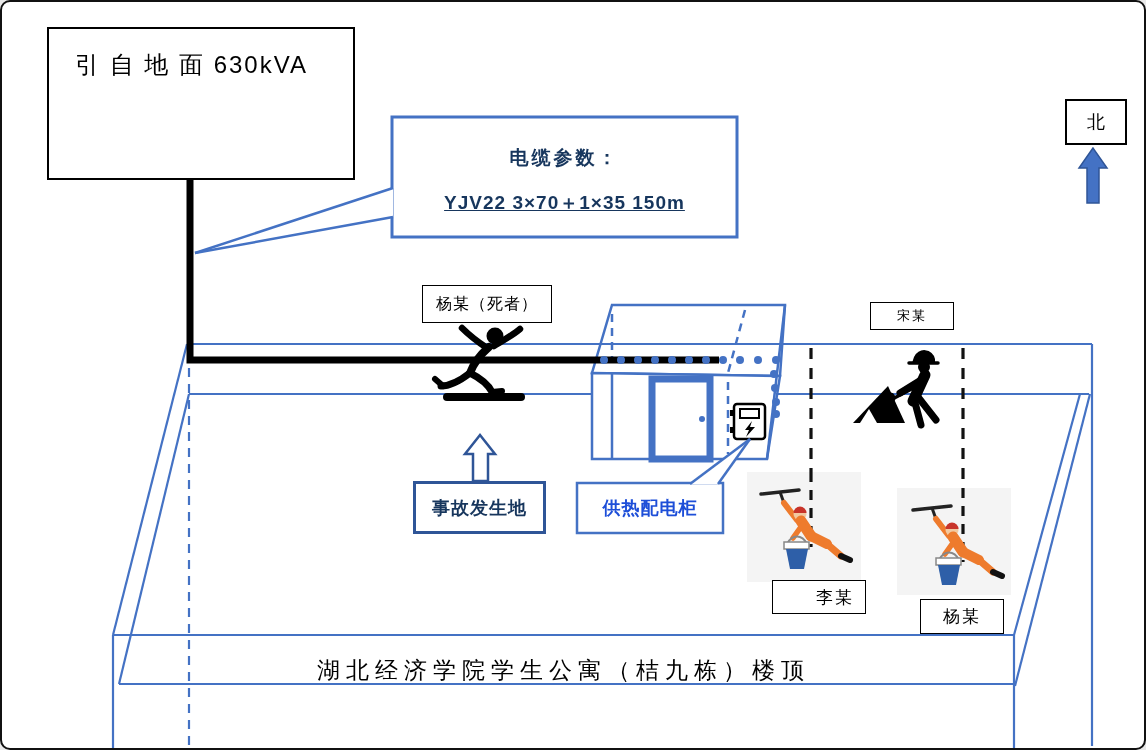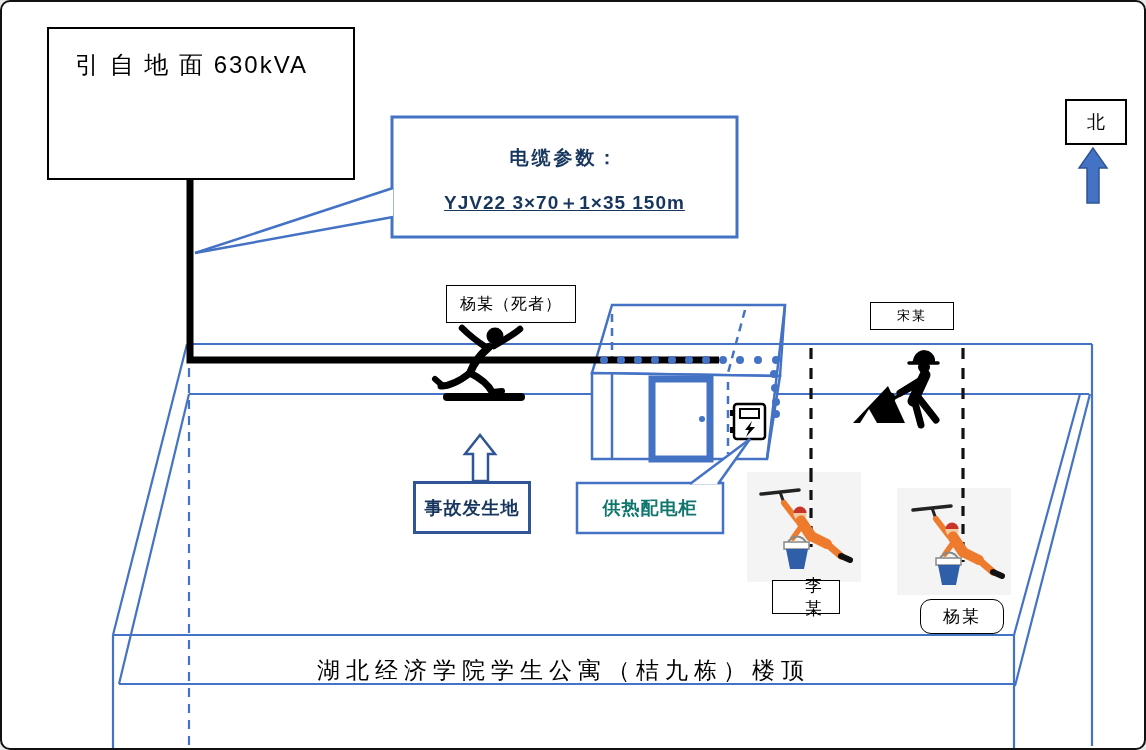--- a/index.html
+++ b/index.html
@@ -15,27 +15,27 @@
     left:45px;top:25px;width:308px;height:153px;background:#fff;border:2px solid #000;
     padding:16px 10px 0 26px;flex-direction:row;align-items:flex-start;justify-content:flex-start;
     font-size:24px;color:#000;line-height:40px;letter-spacing:2px;
   }
   .cable-callout-text{
     left:392px;top:117px;width:341px;height:118px;flex-direction:column;justify-content:flex-start;
     padding-top:26px;color:#17365D;font-weight:600;
   }
   .cable-callout-text .t1{font-size:19px;letter-spacing:3px;margin-bottom:19px;}
   .cable-callout-text .t2{font-size:19px;letter-spacing:1px;text-decoration:underline;}
-  .victim-label{left:420px;top:283px;width:130px;height:38px;font-size:16px;letter-spacing:1px;margin-left:24px;}
+  .victim-label{left:420px;top:283px;width:130px;height:38px;font-size:16px;letter-spacing:1px;}
   .song-label{left:868px;top:300px;width:84px;height:28px;font-size:13px;letter-spacing:2px;}
-  .accident-box{left:411px;top:479px;width:118px;height:53px;background:#fff;border:3px solid #2F5597;
+  .accident-box{left:411px;top:479px;width:133px;height:53px;background:#fff;border:3px solid #2F5597;
     color:#17365D;font-size:18px;font-weight:600;letter-spacing:1px;}
-  .heating-label{left:575px;top:481px;width:146px;height:50px;color:#0f766e;font-size:18px;font-weight:600;letter-spacing:1px;text-align:center;}
-  .li-label{left:770px;top:578px;width:68px;height:34px;font-size:17px;letter-spacing:2px;padding-left:32px;}
-  .yang-label{left:918px;top:597px;width:84px;height:35px;font-size:17px;letter-spacing:2px;border-radius:11px;}
+  .heating-label{left:575px;top:481px;width:146px;height:50px;color:#1d4ed8;font-size:18px;font-weight:600;letter-spacing:1px;text-align:center;}
+  .li-label{left:770px;top:578px;width:94px;height:34px;font-size:17px;letter-spacing:2px;padding-left:32px;}
+  .yang-label{left:918px;top:597px;width:84px;height:35px;font-size:17px;letter-spacing:2px;}
   .north-box{left:1063px;top:97px;width:62px;height:46px;font-size:18px;}
   .building-caption{
     left:111px;top:644px;width:901px;height:48px;color:#000;
     font-family:"Liberation Serif",serif;font-size:23px;font-weight:500;letter-spacing:6px;
   }
 </style>
 </head>
 <body>
 
 <div class="canvas">

